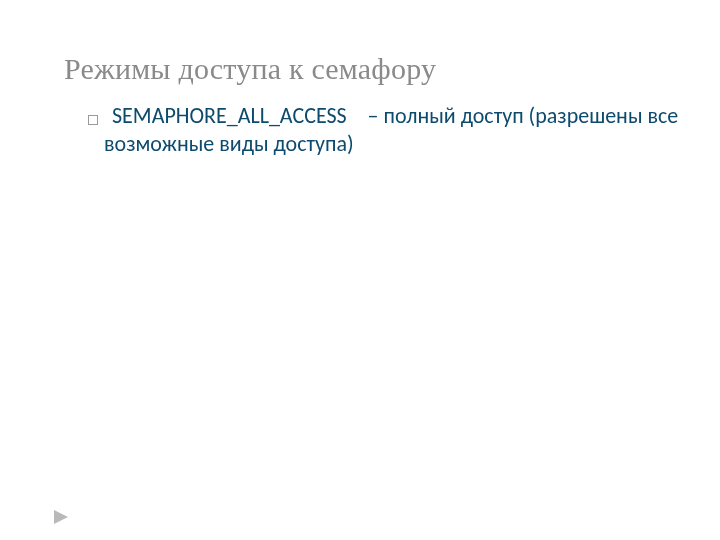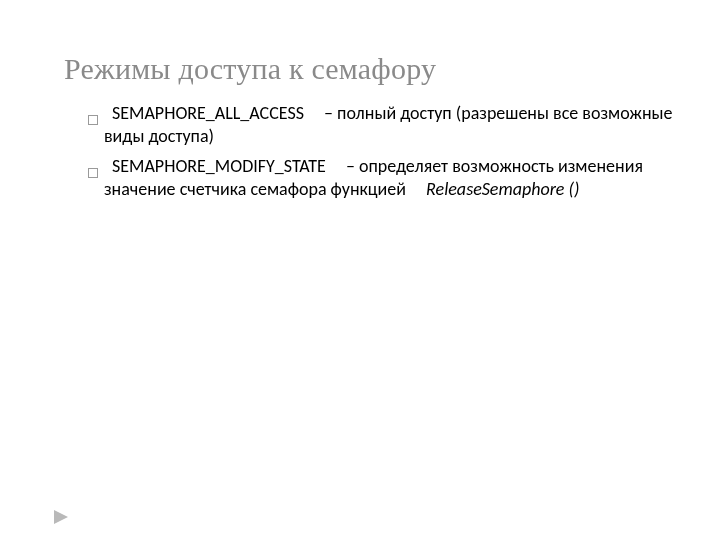--- a/index.html
+++ b/index.html
@@ -23,23 +23,23 @@
       margin-bottom: 16px;
       letter-spacing: 0.2px;
     }
     .bullets {
       list-style: none;
       padding-left: 8px;
     }
     .bullets li {
       position: relative;
       padding-left: 24px;
-      font-size: 18px;
+      font-size: 22px;
       line-height: 1.25;
-      color: #000000;
+      color: #0c4a6e;
       margin-bottom: 6px;
     }
     .bullet-marker {
       position: absolute;
       left: 0;
       top: 5px;
       width: 10px;
       height: 10px;
       border: 1px solid #9a9a9a;
       background: transparent;
@@ -64,20 +64,16 @@
 </head>
 <body>
 
 <div class="slide">
   <h1 class="title">Режимы доступа к семафору</h1>
   <ul class="bullets">
     <li>
       <span class="bullet-marker"></span>
       <span class="const-name">SEMAPHORE_ALL_ACCESS</span><span> – полный доступ (разрешены все возможные виды доступа)</span>
     </li>
-    <li>
-      <span class="bullet-marker"></span>
-      <span class="const-name">SEMAPHORE_MODIFY_STATE</span><span> – определяет возможность изменения значение счетчика семафора функцией </span><span class="func-name">ReleaseSemaphore ()</span>
-    </li>
   </ul>
 </div>
 
 <div class="nav-arrow"></div>
 
 </body></html>

